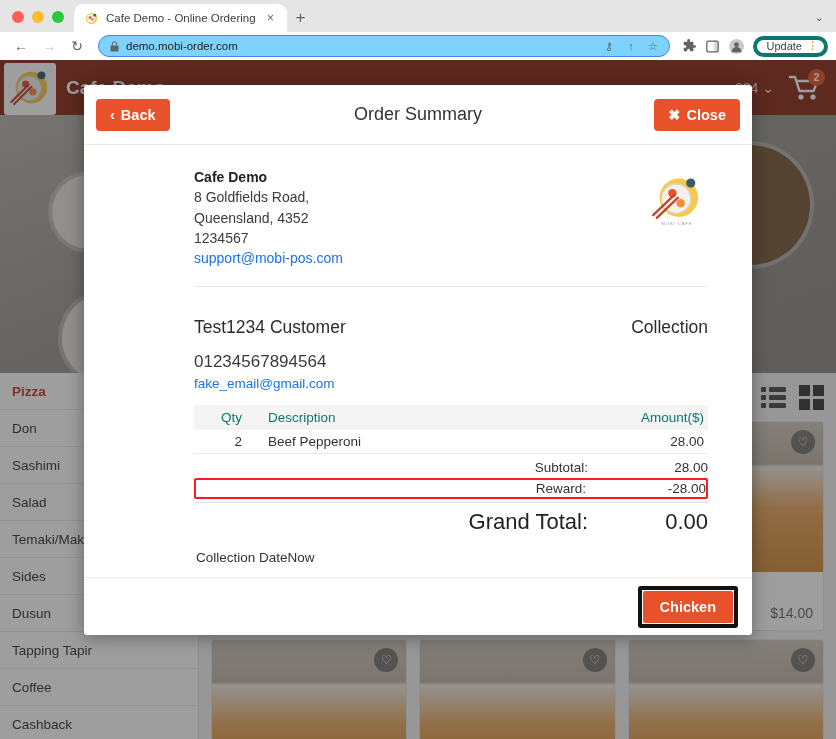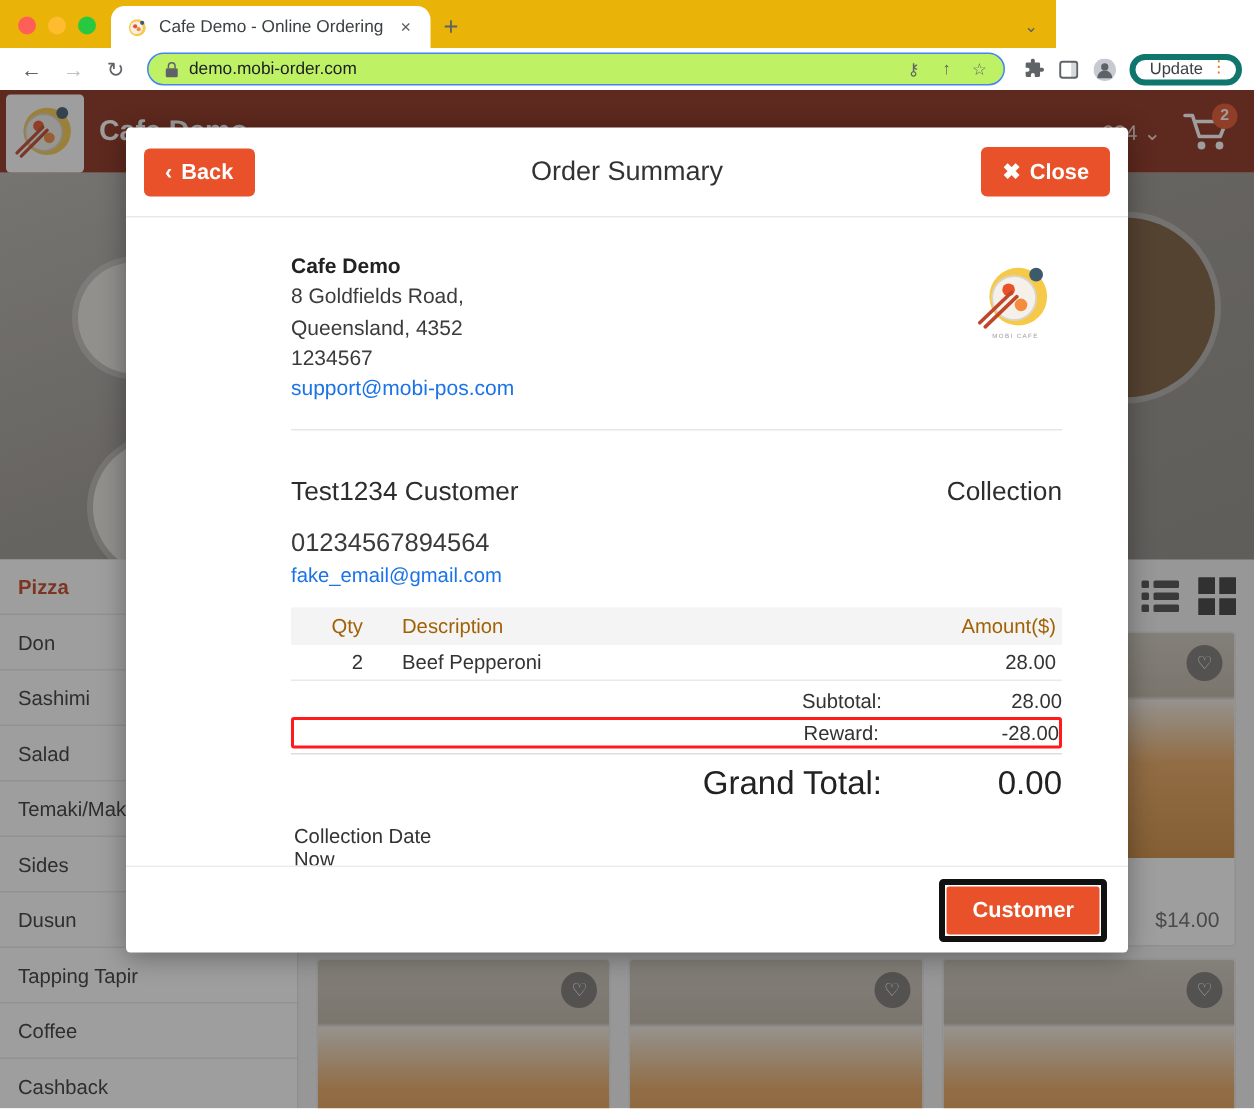--- a/index.html
+++ b/index.html
@@ -6,22 +6,22 @@
   html, body {
     width: 836px; height: 739px;
     font-family: "Liberation Sans", sans-serif;
     overflow: hidden;
     background: #ffffff;
   }
   #root { position: relative; width: 836px; height: 739px; }
 
   
   .browser-tabstrip {
-    position: absolute; left: 0; top: 0; width: 704px; height: 32px;
-    background: #eab308;
+    position: absolute; left: 0; top: 0; width: 836px; height: 32px;
+    background: #e5e5e5;
     display: flex; align-items: flex-end;
   }
   .traffic { display: flex; gap: 8px; align-items: center; padding: 0 10px 9px 12px; }
   .tl { width: 12px; height: 12px; border-radius: 50%; }
   .tl.r { background: #ff5f57; } .tl.y { background: #febc2e; } .tl.g { background: #28c840; }
   .tab {
     height: 28px; min-width: 212px; background: #fff;
     border-radius: 9px 9px 0 0; display: flex; align-items: center;
     gap: 7px; padding: 0 8px 0 10px; font-size: 11.5px; color: #3c4043;
   }
@@ -34,21 +34,21 @@
   .tabstrip-caret { margin-left: auto; padding: 0 12px 8px 0; color: #5f6368; font-size: 11px; }
 
   .browser-toolbar {
     position: absolute; left: 0; top: 32px; width: 836px; height: 28px;
     background: #ffffff; display: flex; align-items: center; gap: 2px; padding: 0 8px;
   }
   .navbtn { width: 26px; height: 24px; display: flex; align-items: center;
     justify-content: center; color: #5f6368; font-size: 14px; }
   .navbtn.dim { color: #bdc1c6; }
   .omnibox {
-    flex: 1; height: 22px; margin: 0 6px; background: #bef264;
+    flex: 1; height: 22px; margin: 0 6px; background: #7dd3fc;
     border: 1.6px solid #4285f4; border-radius: 13px;
     display: flex; align-items: center; gap: 7px; padding: 0 8px 0 11px;
     font-size: 11.5px; color: #202124;
   }
   .omni-url { flex: 1; white-space: nowrap; overflow: hidden; }
   .omni-ico { color: #5f6368; font-size: 11px; width: 15px; text-align: center; }
   .tb-ico { width: 22px; height: 22px; display: flex; align-items: center;
     justify-content: center; color: #5f6368; font-size: 12px; }
   .update-pill {
     height: 21px; border: 4px solid #0f766e; border-radius: 11px;
@@ -144,37 +144,37 @@
 
   .sep { border-top: 1px solid #e7e7e7; margin: 18px 0 0; }
 
   .cust-row { display: flex; align-items: baseline; margin-top: 30px; }
   .cust-name { font-size: 17.5px; color: #2d2d2d; }
   .cust-mode { margin-left: auto; font-size: 17.5px; color: #2d2d2d; }
   .cust-phone { font-size: 17px; color: #3b3b3b; margin-top: 14px; }
   .cust-mail { font-size: 13.5px; color: #1b73e8; margin-top: 4px; }
 
   table.items { width: 100%; border-collapse: collapse; margin-top: 14px; font-size: 13.5px; }
-  table.items th { background: #f4f4f4; color: #a16207; font-weight: normal;
+  table.items th { background: #f4f4f4; color: #0f766e; font-weight: normal;
     padding: 5px 4px; }
   table.items td { padding: 4px 4px; color: #333; border-bottom: 1px solid #e9e9e9; }
   .c-qty { width: 70px; text-align: right; padding-right: 22px !important; }
   .c-desc { text-align: left; }
   .c-amt { text-align: right; width: 110px; }
 
   .totals { margin-top: 4px; font-size: 13.5px; color: #333; }
   .trow { display: flex; justify-content: flex-end; align-items: center; padding: 2px 0; }
   .tlabel { width: 195px; text-align: right; padding-right: 10px; }
   .tval { width: 110px; text-align: right; }
   .trow.hl { border: 2.5px solid #ff1b1b; border-radius: 2px; margin: 1px 0; padding: 1px 0; }
   .trow.grand { border-top: 1px solid #ddd; padding-top: 6px; margin-top: 3px; }
   .trow.grand .tlabel, .trow.grand .tval { font-size: 22px; color: #222; }
 
   .meta { margin-top: 10px; font-size: 13.5px; color: #333; }
-  .mrow { display: flex; padding: 3px 2px; flex-direction: column; }
+  .mrow { display: flex; padding: 3px 2px; }
   .mrow.hl { border: 2.5px solid #ff1b1b; border-radius: 2px; padding: 2px 4px; margin-top: 1px; }
 
   .modal-foot { height: 58px; border-top: 1px solid #ececec; display: flex;
     align-items: center; justify-content: flex-end; padding-right: 14px; }
   .checkout-hl { border: 4px solid #111; border-radius: 3px; padding: 1px; }
   .btn-checkout { background: #e8512a; color: #fff; border: none; font-size: 14.5px;
     font-weight: bold; padding: 8px 17px; border-radius: 2px; font-family: inherit; }
 </style>
 </head>
 <body>
@@ -457,19 +457,19 @@
           <div class="mrow">
             <span>Collection Date</span>
             <span>Now</span>
           </div>
         </div>
 
       </div>
 
       <div class="modal-foot">
         <div class="checkout-hl">
-          <button class="btn-checkout">Customer</button>
+          <button class="btn-checkout">Chicken</button>
         </div>
       </div>
 
     </div>
   </div>
 </div>
 
 </body></html>

